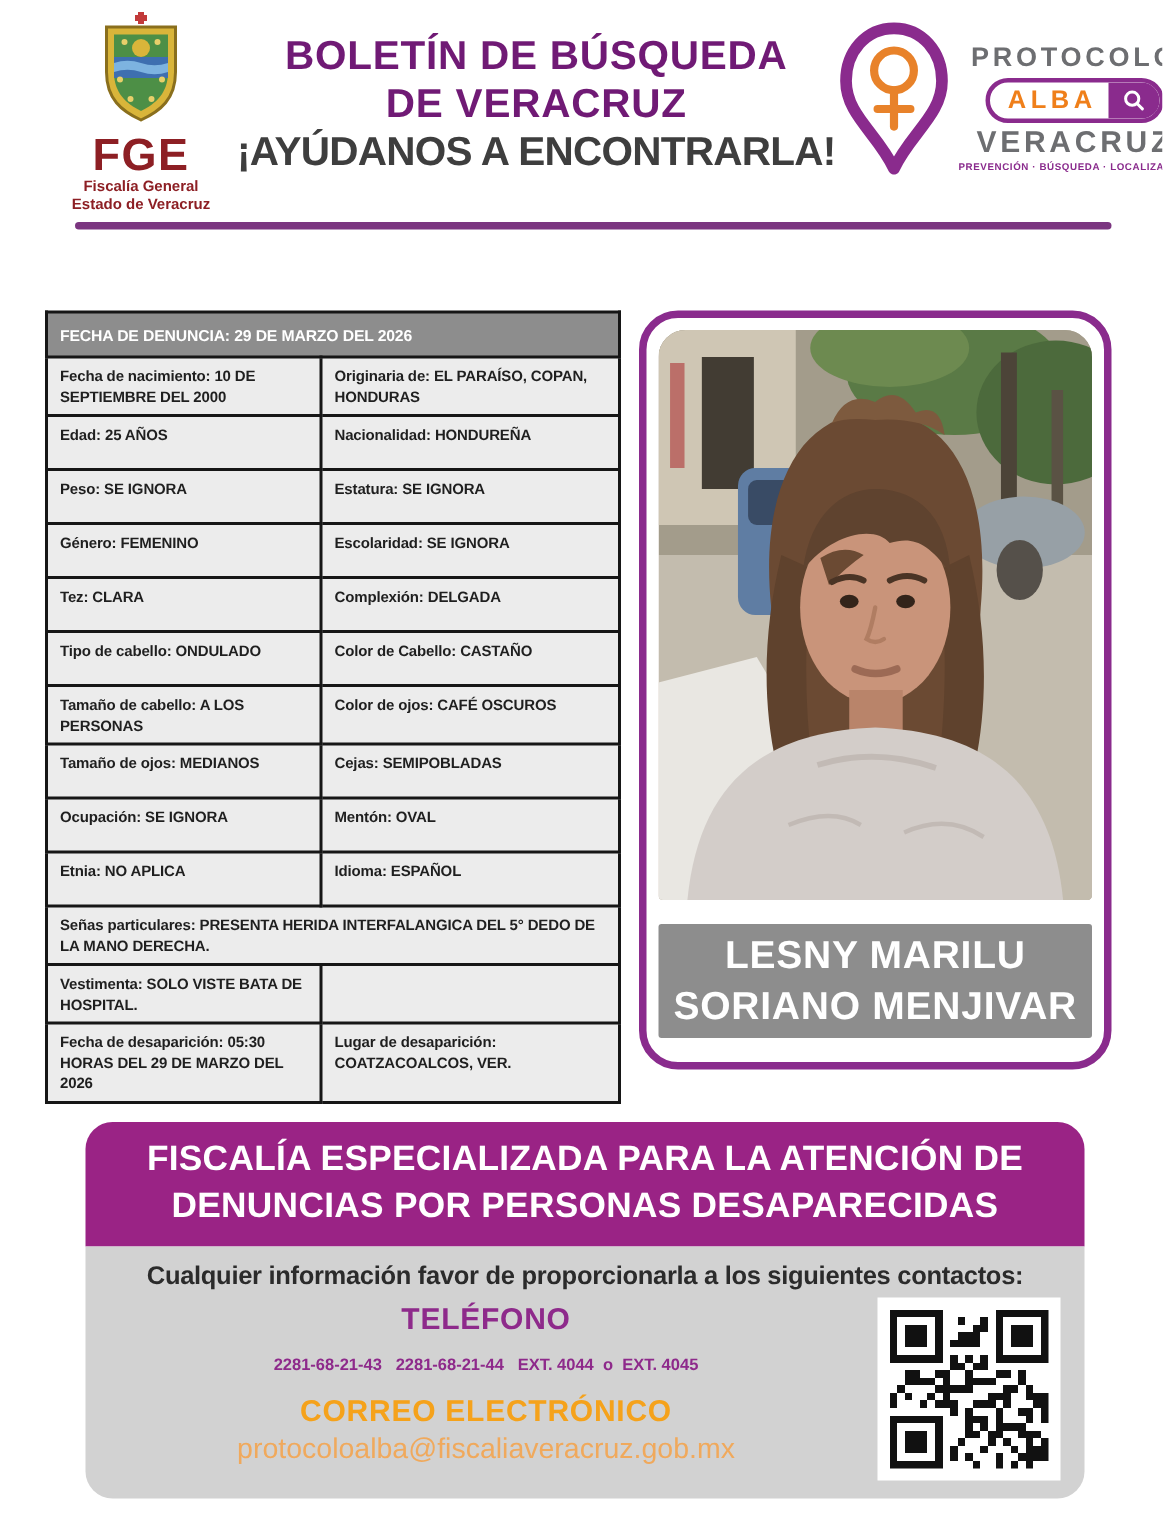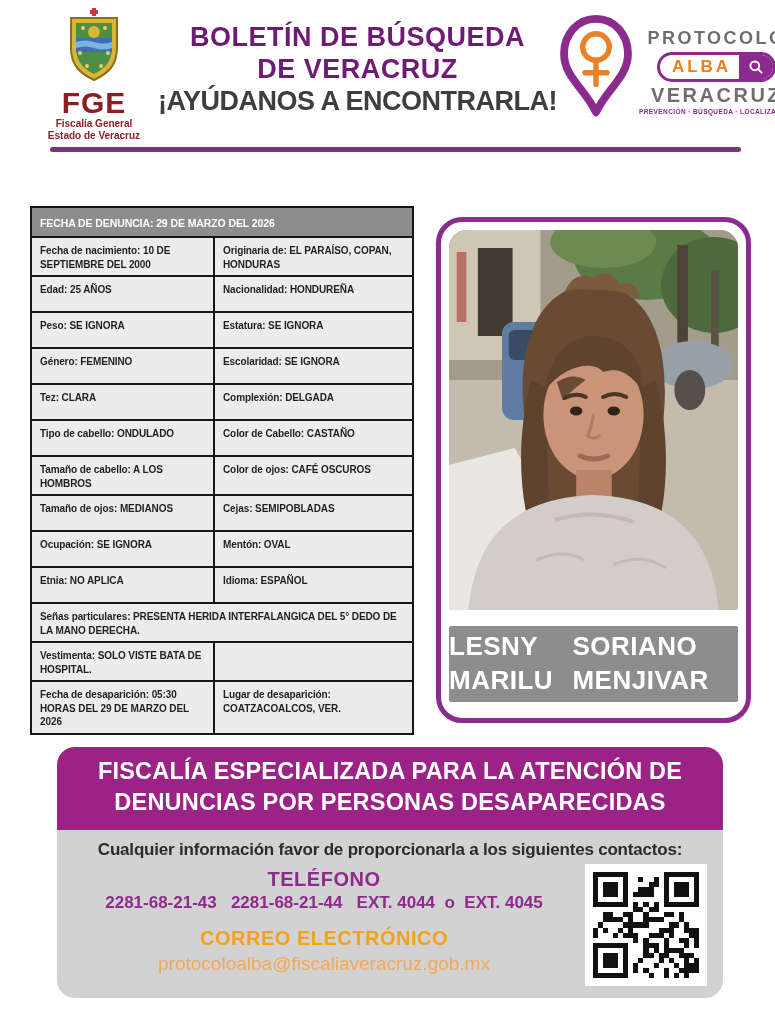--- a/index.html
+++ b/index.html
@@ -18,46 +18,46 @@
   .alba-text{display:flex;flex-direction:column;align-items:center;padding-top:14px;}
   .alba-protocolo{color:#6d6e71;font-size:18px;letter-spacing:2.5px;font-weight:bold;}
   .alba-pill{display:flex;align-items:center;border:3px solid #8a2b8d;border-radius:16px;overflow:hidden;margin-top:3px;background:#fff;}
   .alba-pill .alba-word{color:#ef7f1a;font-weight:bold;font-size:17px;letter-spacing:3px;padding:1px 8px 2px 12px;}
   .alba-pill .alba-mag{background:#8a2b8d;width:34px;height:24px;display:flex;align-items:center;justify-content:center;}
   .alba-veracruz{color:#6d6e71;font-size:20px;font-weight:bold;letter-spacing:2.5px;margin-top:2px;}
   .alba-tagline{color:#8a2b8d;font-size:6.5px;font-weight:bold;letter-spacing:.4px;margin-top:1px;white-space:nowrap;}
   .rule{height:5px;background:#7b3580;border-radius:3px;margin:6px 34px 0 50px;}
 
   
-  .content{display:flex;align-items:center;gap:22px;margin:54px 28px 0 30px;}
+  .content{display:flex;align-items:flex-start;gap:12px;margin:54px 28px 0 30px;}
   table.info{border-collapse:collapse;width:382px;table-layout:fixed;}
   table.info th,table.info td{border:2px solid #161616;font-size:10px;font-weight:bold;color:#1f1f1f;
     text-align:left;vertical-align:top;padding:6px 8px 4px 8px;letter-spacing:-.1px;line-height:1.35;}
   table.info th{background:#8d8d8d;color:#ffffff;font-size:10.5px;height:18px;vertical-align:middle;}
   table.info td{background:#ececec;height:24px;}
   col.c1{width:183px;} col.c2{width:199px;}
   td.tall2{height:46px;} td.tall3{height:48px;}
 
   .photo-card{width:315px;height:506px;box-sizing:border-box;border:5px solid #8a2b8d;border-radius:26px;
     background:#ffffff;padding:8px;flex:none;}
   .photo-frame{width:100%;height:380px;border-radius:18px 18px 3px 3px;overflow:hidden;display:block;}
-  .name-band{background:#8d8d8d;margin-top:16px;height:76px;display:flex;flex-direction:row;
+  .name-band{background:#8d8d8d;margin-top:16px;height:76px;display:flex;flex-direction:column;
     align-items:center;justify-content:center;border-radius:2px;}
   .name-line{color:#ffffff;font-weight:bold;font-size:26px;line-height:1.3;letter-spacing:.5px;}
 
   
   .footer{margin:12px 52px 0 57px;width:666px;}
   .banner{background:#9a2385;border-radius:18px 18px 0 0;text-align:center;padding:9px 10px 11px;}
   .banner-line{color:#ffffff;font-weight:bold;font-size:23.5px;line-height:1.35;letter-spacing:.2px;}
   .contact{background:#d2d2d2;border-radius:0 0 18px 18px;padding:10px 16px 12px;}
   .contact-intro{text-align:center;font-weight:bold;font-size:17px;color:#2b2b2b;letter-spacing:-.2px;}
   .contact-body{display:flex;margin-top:4px;}
   .contact-left{flex:1;text-align:center;padding-top:4px;}
   .phone-label{color:#8e2a8b;font-weight:bold;font-size:20px;letter-spacing:.5px;}
-  .phone-numbers{color:#8e2a8b;font-weight:bold;font-size:17px;white-space:pre-wrap;margin-top:2px;}
+  .phone-numbers{color:#8e2a8b;font-weight:bold;font-size:11px;white-space:pre-wrap;margin-top:12px;}
   .email-label{color:#f5a21b;font-weight:bold;font-size:20px;letter-spacing:.5px;margin-top:14px;}
   .email-link{color:#f0a95c;font-size:19px;margin-top:3px;display:inline-block;text-decoration:none;}
   .qr-panel{flex:none;width:122px;height:122px;background:#ffffff;padding:8px;box-sizing:border-box;margin-left:10px;}
   .qr-panel svg{width:100%;height:100%;display:block;}
 </style>
 </head>
 <body>
 
 <div class="page">
 
@@ -150,21 +150,21 @@
       </tr>
       <tr>
         <td>Tez: CLARA</td>
         <td>Complexión: DELGADA</td>
       </tr>
       <tr>
         <td>Tipo de cabello: ONDULADO</td>
         <td>Color de Cabello: CASTAÑO</td>
       </tr>
       <tr>
-        <td>Tamaño de cabello: A LOS HOMBROS</td>
+        <td>Tamaño de cabello: A LOS PERSONAS</td>
         <td>Color de ojos: CAFÉ OSCUROS</td>
       </tr>
       <tr>
         <td>Tamaño de ojos: MEDIANOS</td>
         <td>Cejas: SEMIPOBLADAS</td>
       </tr>
       <tr>
         <td>Ocupación: SE IGNORA</td>
         <td>Mentón: OVAL</td>
       </tr>

